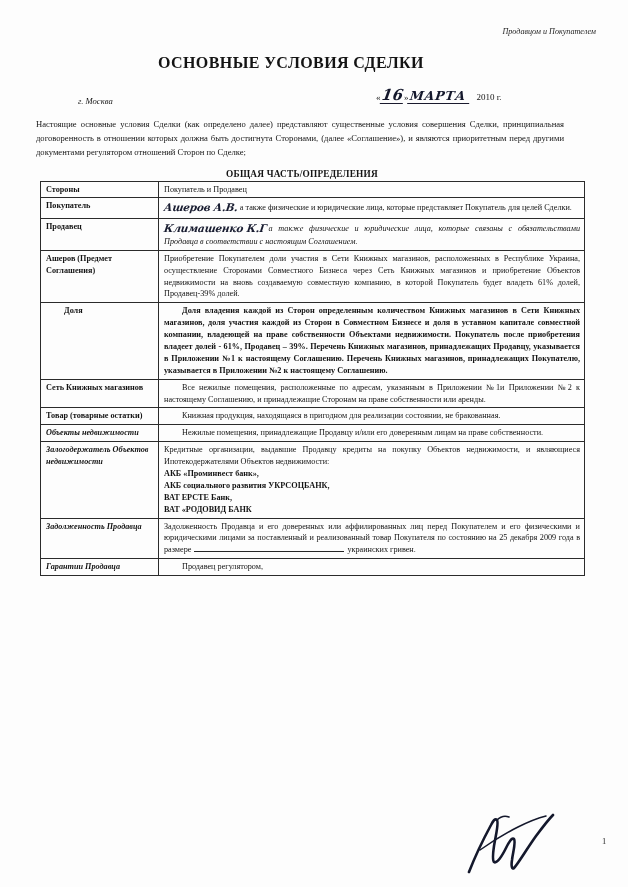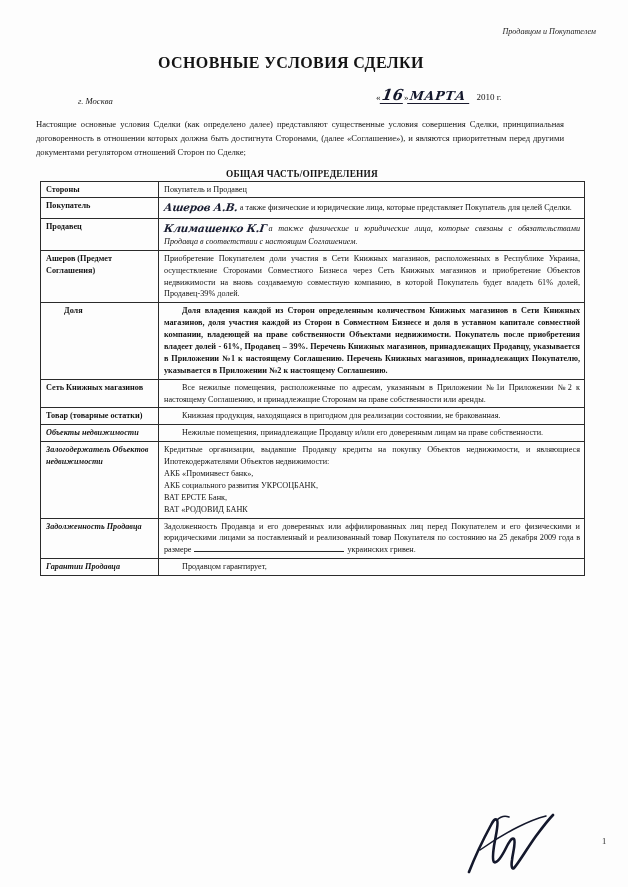--- a/index.html
+++ b/index.html
@@ -165,21 +165,21 @@
     margin-right: 2px;
     vertical-align: -1px;
   }
   .fill-line {
     display: inline-block;
     width: 150px;
     border-bottom: 1px solid #262626;
     height: 7px;
     margin: 0 3px;
   }
-  .bank-list { white-space: pre-line; text-align: left; }
+  .bank-list { white-space: pre-line; text-align: left; font-weight: bold; }
 
   
   .sig {
     position: absolute;
     left: 466px;
     top: 812px;
     width: 96px;
     height: 64px;
     pointer-events: none;
   }
@@ -268,21 +268,21 @@
 ВАТ «РОДОВИД БАНК</div></td>
       </tr>
 
       <tr>
         <td class="lbl ital">Задолженность Продавца</td>
         <td class="val"><span>Задолженность Продавца и его доверенных или аффилированных лиц перед Покупателем и его физическими и юридическими лицами   за поставленный и реализованный товар Покупателя по состоянию на 25 декабря 2009 года в размере</span><span class="fill-line"></span><span>украинских гривен.</span></td>
       </tr>
 
       <tr>
         <td class="lbl ital">Гарантии Продавца</td>
-        <td class="val nojust"><span class="indent"></span><span>Продавцом гарантирует,</span></td>
+        <td class="val nojust"><span class="indent"></span><span>Продавец регулятором,</span></td>
       </tr>
     </tbody>
   </table>
 
   <svg class="sig" viewBox="0 0 96 64">
     <g fill="none" stroke="#14182c" stroke-linecap="round" stroke-linejoin="round">
       <path d="M3 60 C10 42, 18 26, 25 13 C27 9, 29 6, 31 8 C33 11, 30 22, 28 34 C27 41, 26 48, 28 50 C31 52, 36 44, 40 36 C43 30, 46 25, 48 27 C50 30, 47 40, 46 48 C45 54, 46 58, 48 56 C52 52, 60 38, 70 24 C76 16, 82 8, 87 3" stroke-width="2.6"></path>
       <path d="M14 38 C24 31, 38 22, 52 15 C62 10, 72 6, 80 4" stroke-width="1.5"></path>
       <path d="M31 8 C34 5, 38 3, 43 5" stroke-width="1.6"></path>
     </g>

